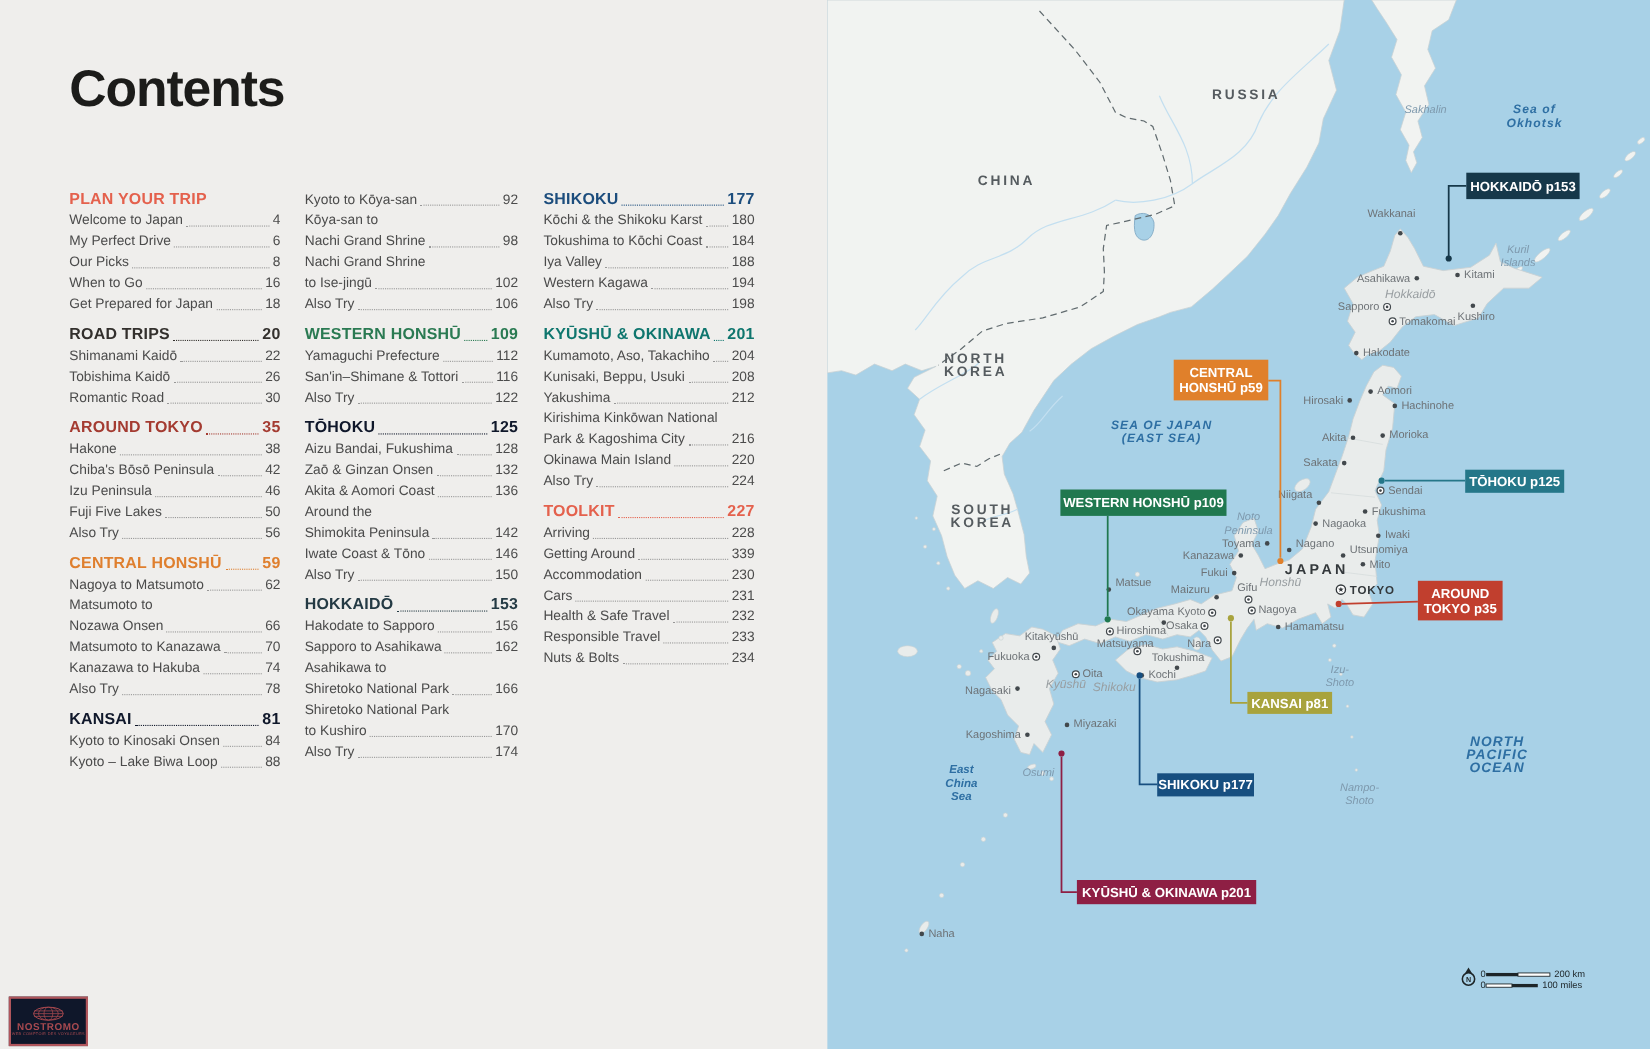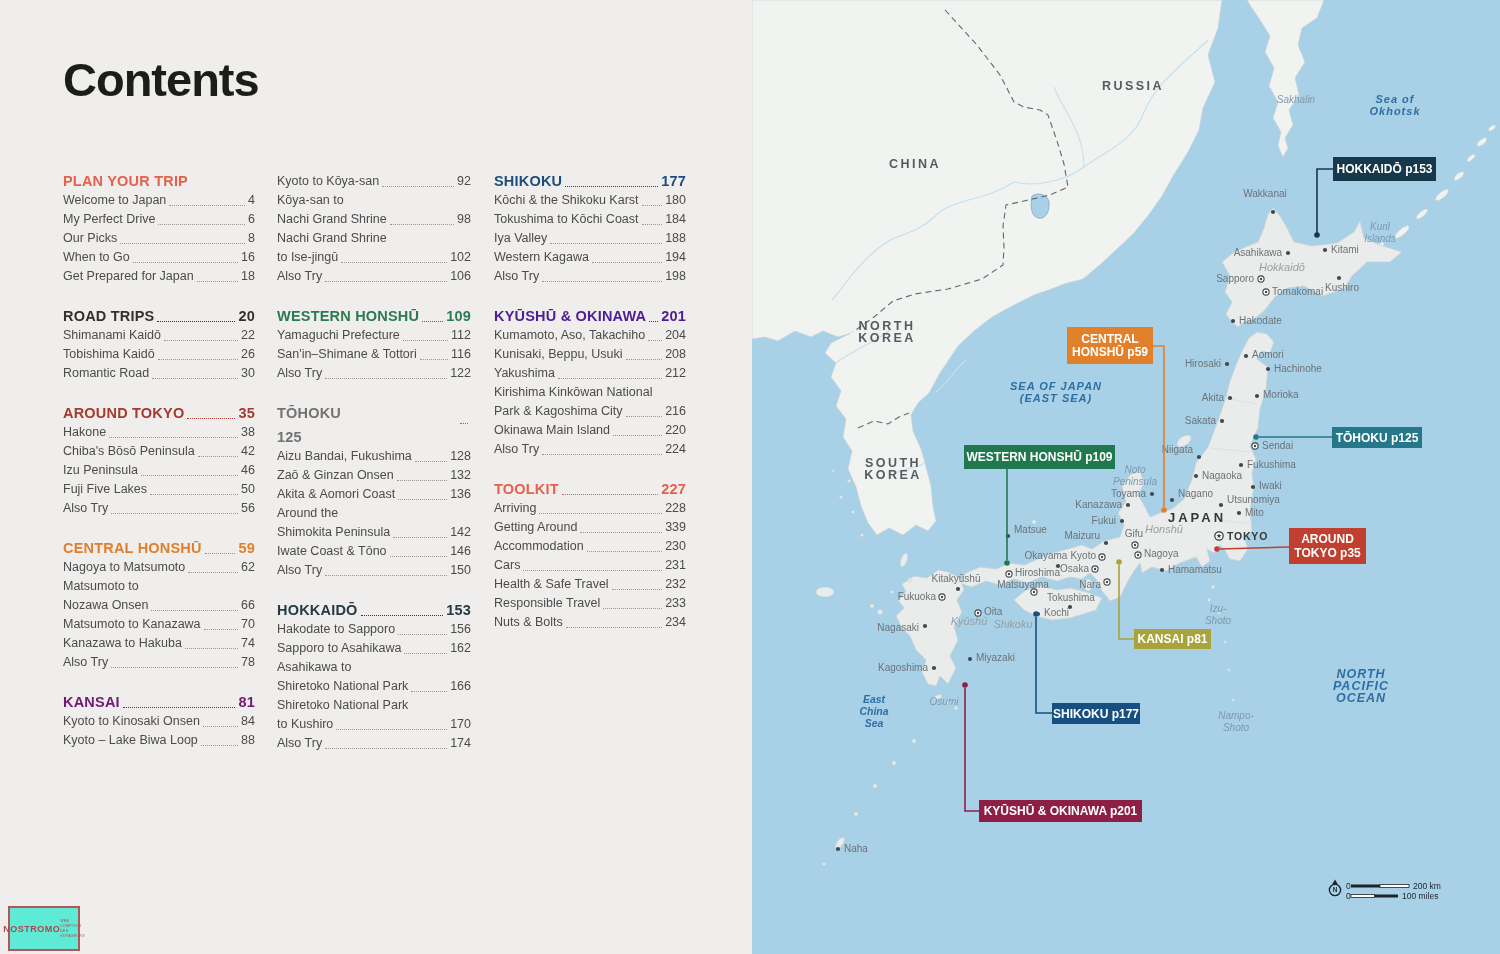--- a/index.html
+++ b/index.html
@@ -6,33 +6,33 @@
   body{width:1500px;height:954px;position:relative;overflow:hidden;
        font-family:"Liberation Sans",sans-serif;background:#efeeec;}
   .page-left{position:absolute;left:0;top:0;width:748px;height:824px;background:#efeeec;}
   .page-title{position:absolute;left:63px;top:52px;font-size:47px;font-weight:800;
               letter-spacing:-1px;color:#1c1c1a;}
   .toc-col{position:absolute;top:172px;}
   #col1{left:63px;width:192px;}
   #col2{left:277px;width:194px;}
   #col3{left:494px;width:192px;}
   .toc-header{display:flex;align-items:baseline;font-size:14.5px;font-weight:bold;
-              line-height:19px;margin-top:21px;letter-spacing:.2px;white-space:nowrap;}
+              line-height:19px;margin-top:9px;letter-spacing:.2px;white-space:nowrap;}
   .toc-header:first-child{margin-top:0;}
   .toc-row{display:flex;align-items:baseline;font-size:12.5px;color:#4b4b4b;
            line-height:19px;white-space:nowrap;}
   .leader{flex:1;border-bottom:1.6px dotted currentColor;margin:0 3px;
           align-self:flex-end;margin-bottom:4px;min-width:8px;}
   .toc-row .leader{color:#979797;}
   .h-page{font-weight:bold;}
   .map-panel{position:absolute;left:752px;top:0;width:752px;height:910px;}
   svg text{font-family:"Liberation Sans",sans-serif;}
   .logo-box{position:absolute;left:8px;top:906px;width:72px;height:45px;
-            background:#5eead4;border:2px solid #b0565c;box-sizing:border-box;
-            display:flex;flex-direction:row;align-items:center;justify-content:center;}
+            background:#0f172a;border:2px solid #b0565c;box-sizing:border-box;
+            display:flex;flex-direction:column;align-items:center;justify-content:center;}
   .logo-name{font-size:9px;font-weight:bold;color:#a84a50;letter-spacing:.5px;line-height:10px;}
   .logo-tag{font-size:3.5px;color:#a84a50;letter-spacing:.3px;line-height:5px;}
 </style>
 </head>
 <body>
 
 <div class="page-left">
   <div class="page-title">Contents</div>
   <div class="toc-col" id="col1">
       <div class="toc-header" style="color: rgb(228, 97, 77);">
@@ -139,21 +139,21 @@
       <div class="toc-row">
         <span>Kanazawa to Hakuba</span>
         <span class="leader"></span>
         <span class="r-page">74</span>
       </div>
       <div class="toc-row">
         <span>Also Try</span>
         <span class="leader"></span>
         <span class="r-page">78</span>
       </div>
-      <div class="toc-header" style="color: #701a75;">
+      <div class="toc-header" style="color: #0f172a;">
         <span class="h-label">KANSAI</span>
         <span class="leader"></span>
         <span class="h-page">81</span>
       </div>
       <div class="toc-row">
         <span>Kyoto to Kinosaki Onsen</span>
         <span class="leader"></span>
         <span class="r-page">84</span>
       </div>
       <div class="toc-row">
@@ -202,21 +202,21 @@
       <div class="toc-row">
         <span>San'in–Shimane &amp; Tottori</span>
         <span class="leader"></span>
         <span class="r-page">116</span>
       </div>
       <div class="toc-row">
         <span>Also Try</span>
         <span class="leader"></span>
         <span class="r-page">122</span>
       </div>
-      <div class="toc-header" style="color: #737373; flex-direction: column;">
+      <div class="toc-header" style="color: #0f172a;">
         <span class="h-label">TŌHOKU</span>
         <span class="leader"></span>
         <span class="h-page">125</span>
       </div>
       <div class="toc-row">
         <span>Aizu Bandai, Fukushima</span>
         <span class="leader"></span>
         <span class="r-page">128</span>
       </div>
       <div class="toc-row">
@@ -308,21 +308,21 @@
       <div class="toc-row">
         <span>Western Kagawa</span>
         <span class="leader"></span>
         <span class="r-page">194</span>
       </div>
       <div class="toc-row">
         <span>Also Try</span>
         <span class="leader"></span>
         <span class="r-page">198</span>
       </div>
-      <div class="toc-header" style="color: #4c1d95; justify-content: space-between;">
+      <div class="toc-header" style="color: #0f766e; justify-content: space-between;">
         <span class="h-label">KYŪSHŪ &amp; OKINAWA</span>
         <span class="leader"></span>
         <span class="h-page">201</span>
       </div>
       <div class="toc-row">
         <span>Kumamoto, Aso, Takachiho</span>
         <span class="leader"></span>
         <span class="r-page">204</span>
       </div>
       <div class="toc-row">

